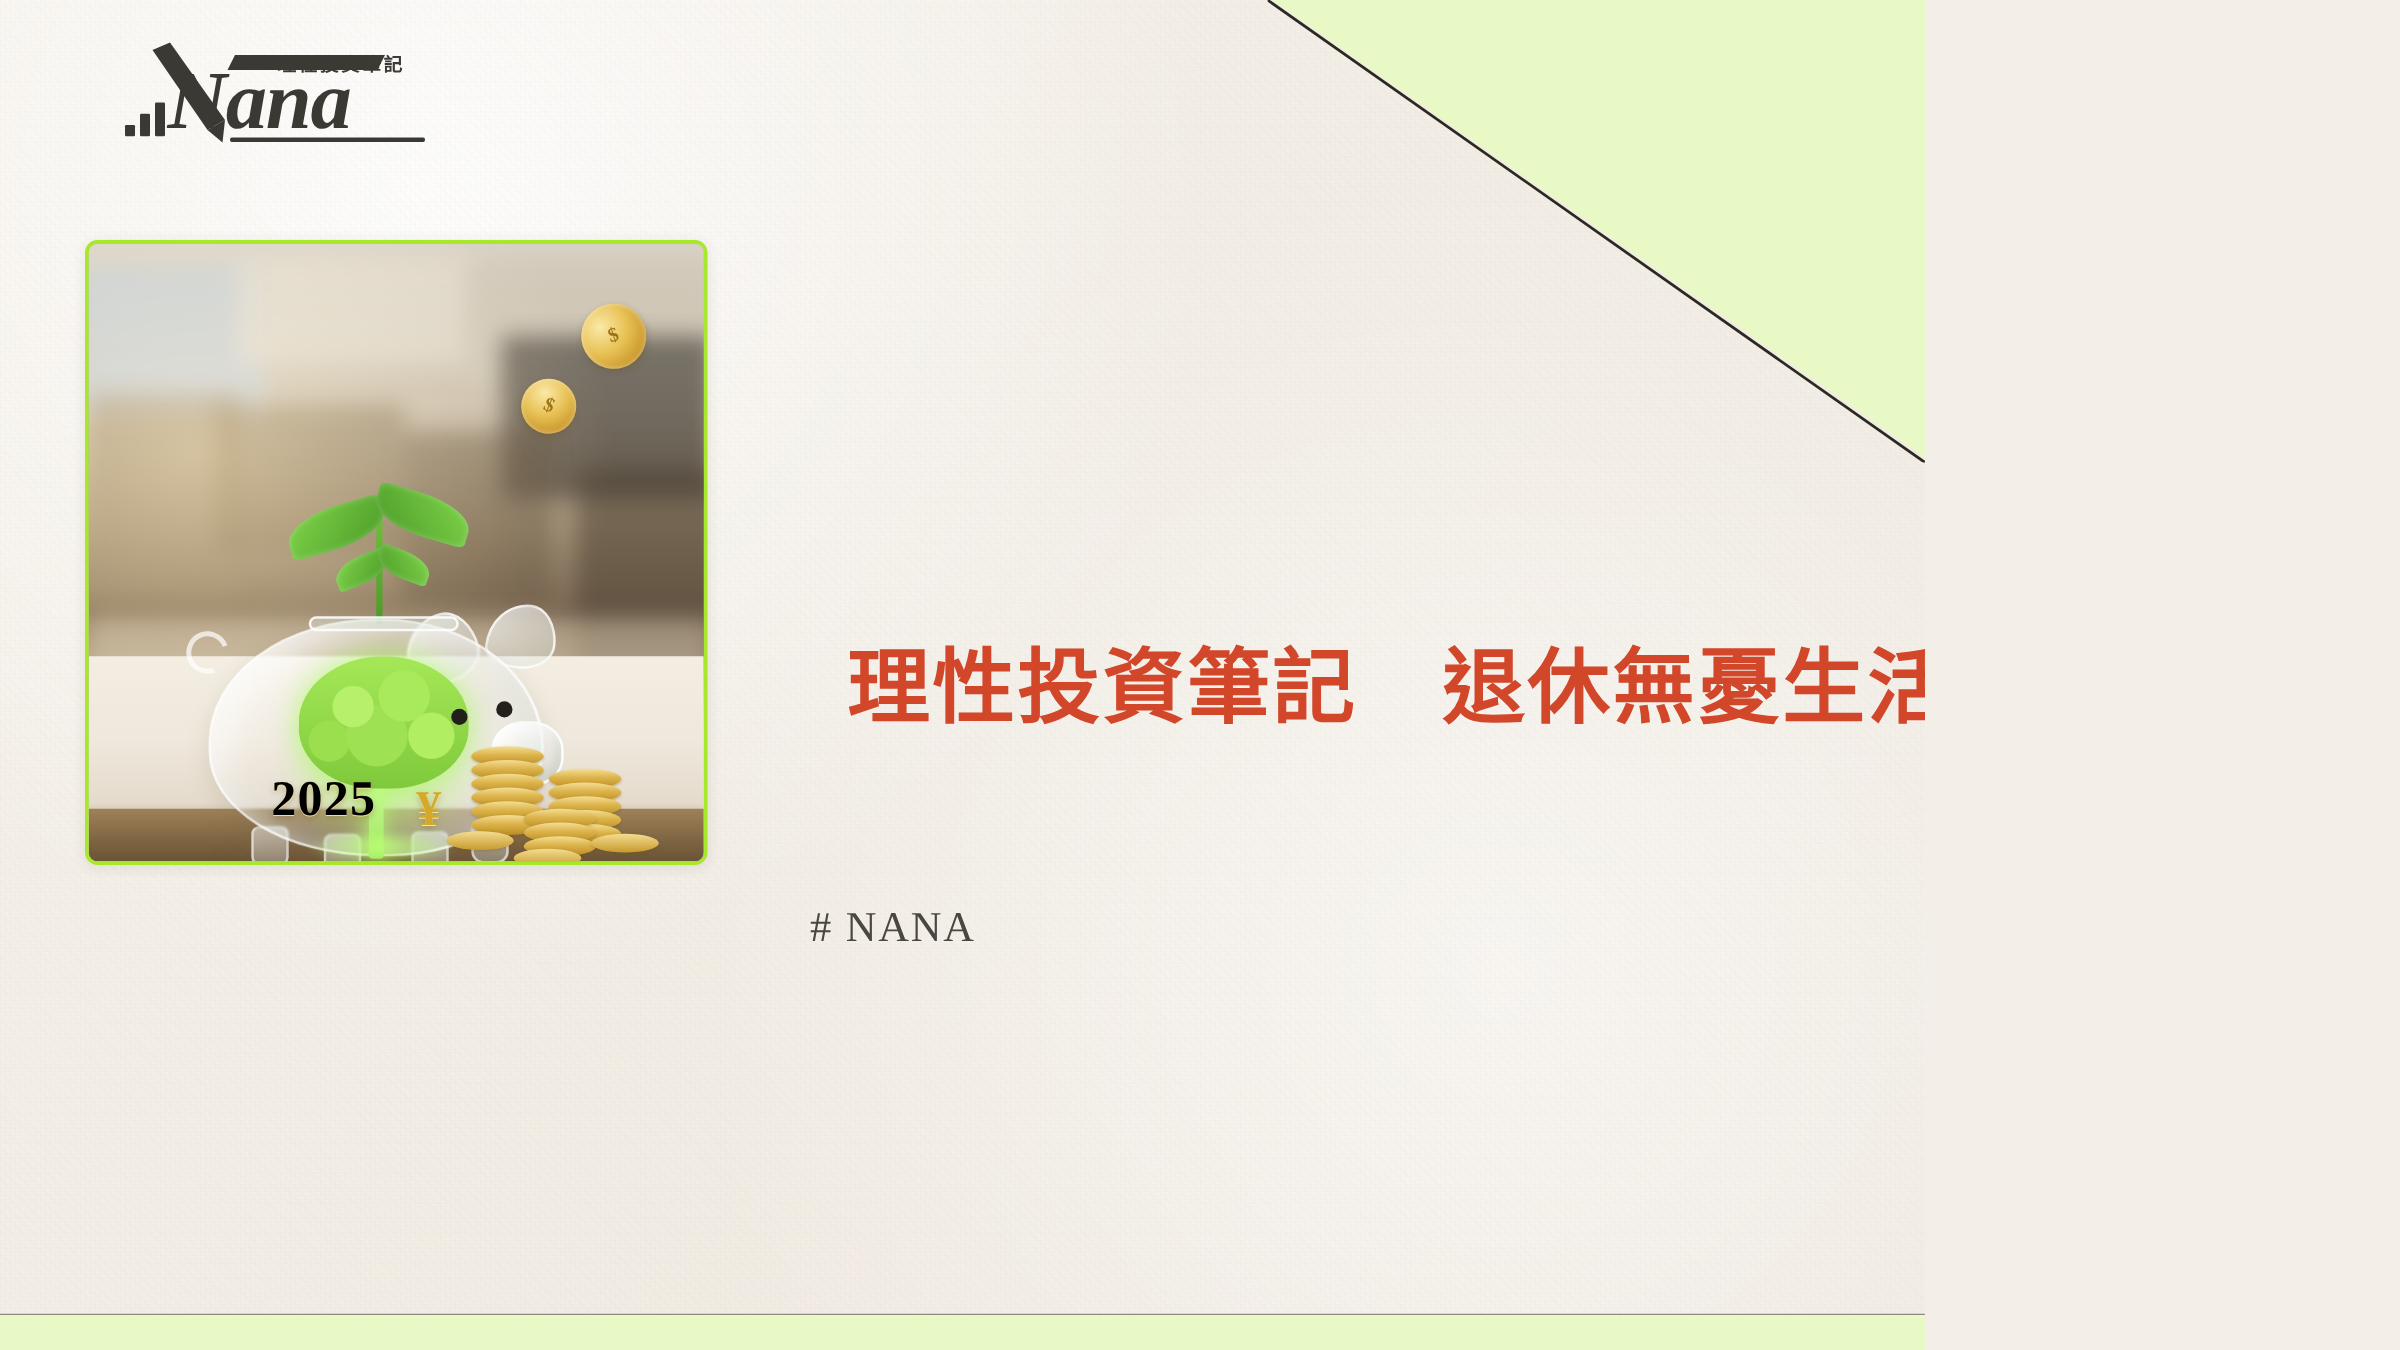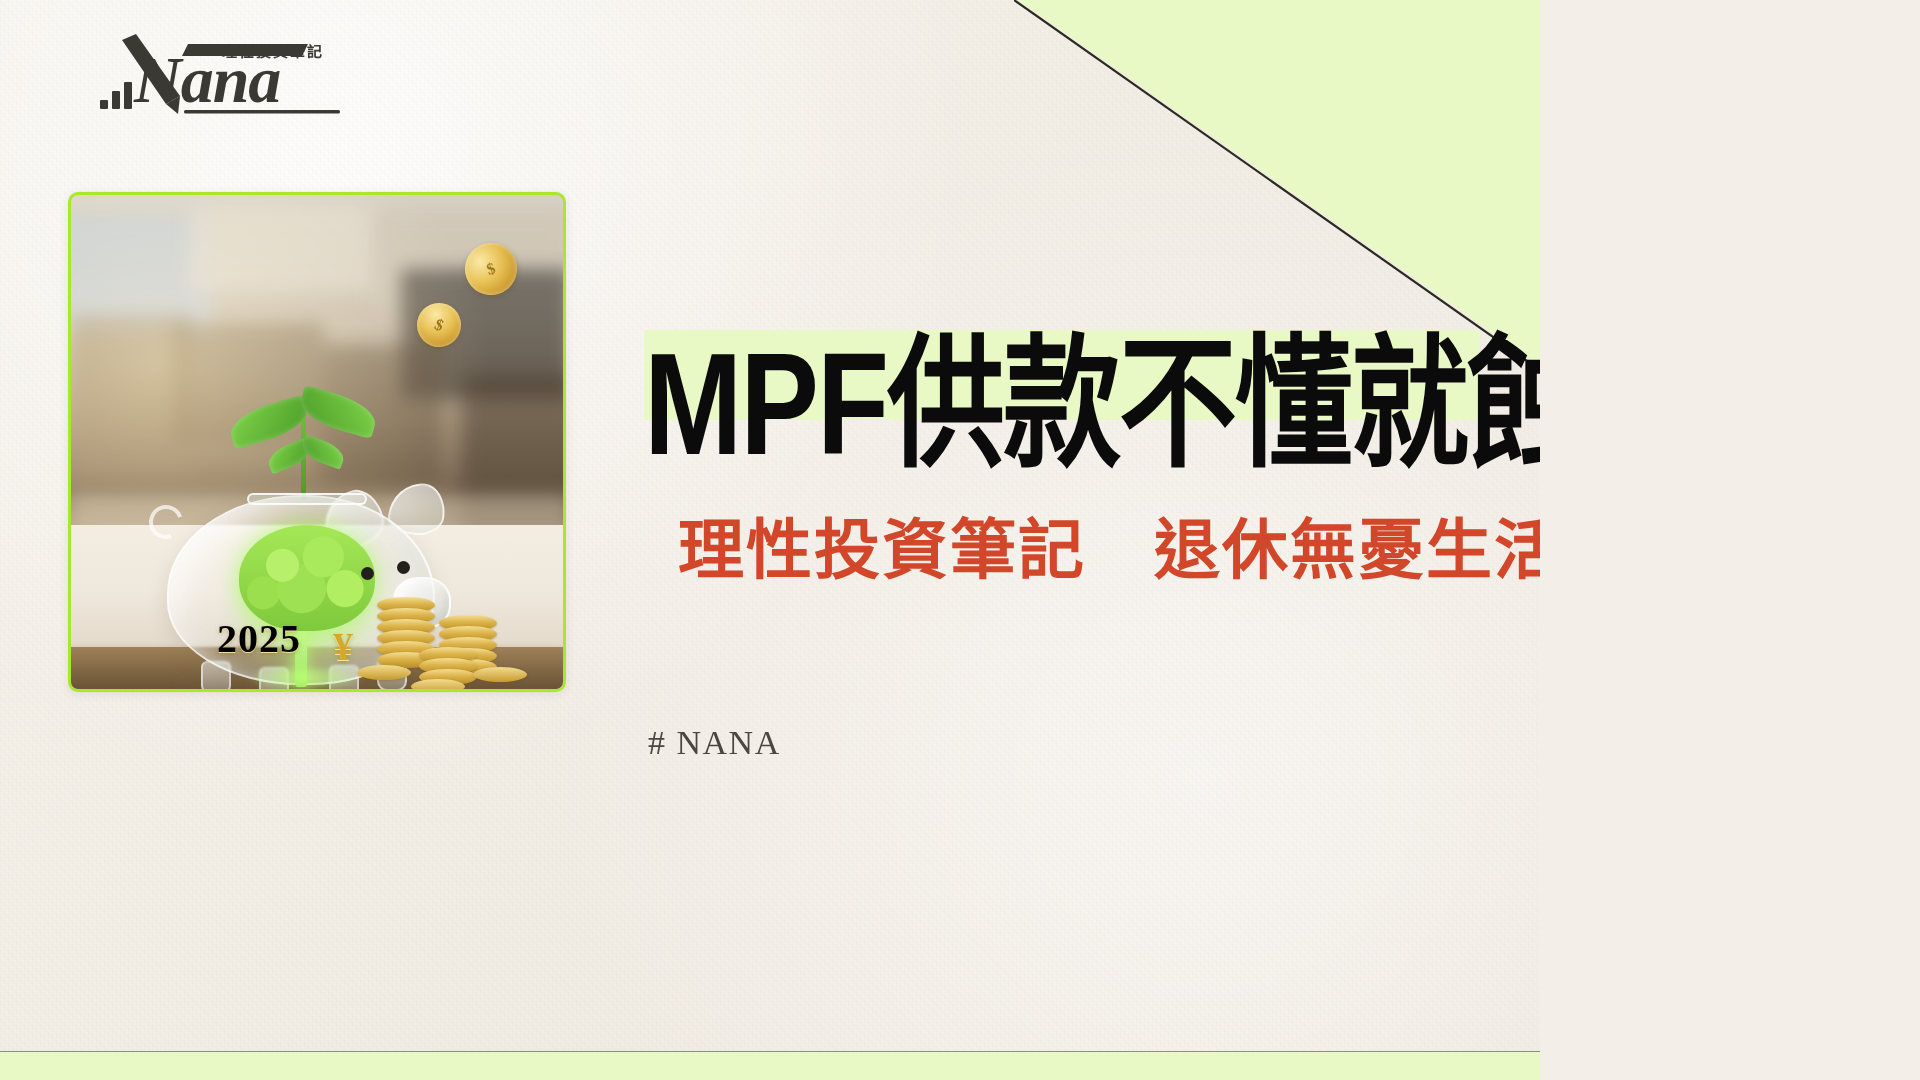--- a/index.html
+++ b/index.html
@@ -466,24 +466,20 @@
       <div class="coin-disc" style="top:11px"></div>
       <div class="coin-disc" style="top:22px"></div>
     </div>
     <div id="coin-spill-1"></div>
     <div id="coin-spill-2"></div>
     <div id="coin-spill-3"></div>
   </div>
 
   <div id="content">
 
-    <div id="title-wrap">
-      <div id="title-highlight"></div>
-      <span id="title-text">MPF供款不懂就蝕</span>
-    </div>
 
     <div id="subtitle">理性投資筆記　退休無憂生活</div>
 
     <div id="hashtag"># NANA</div>
 
   </div>
 
 </div>
 
 </body></html>

